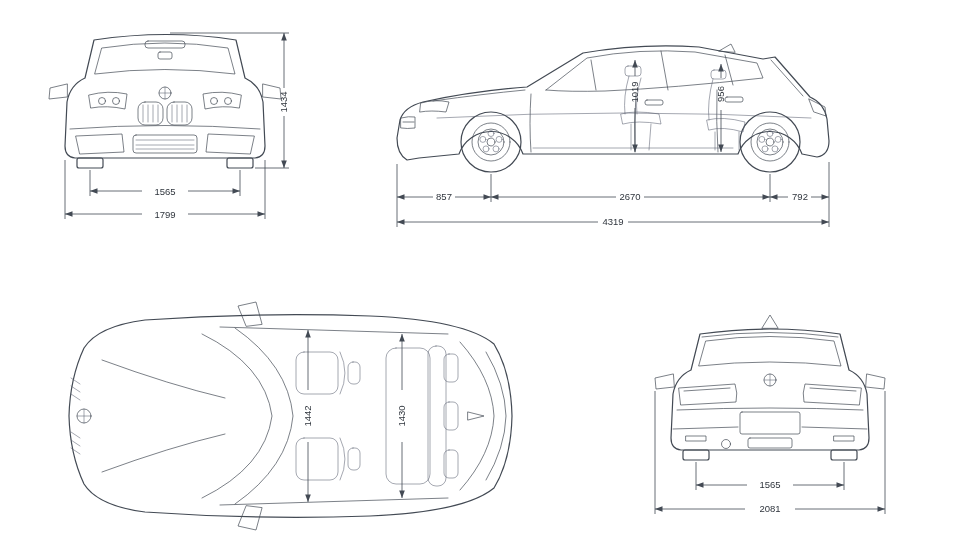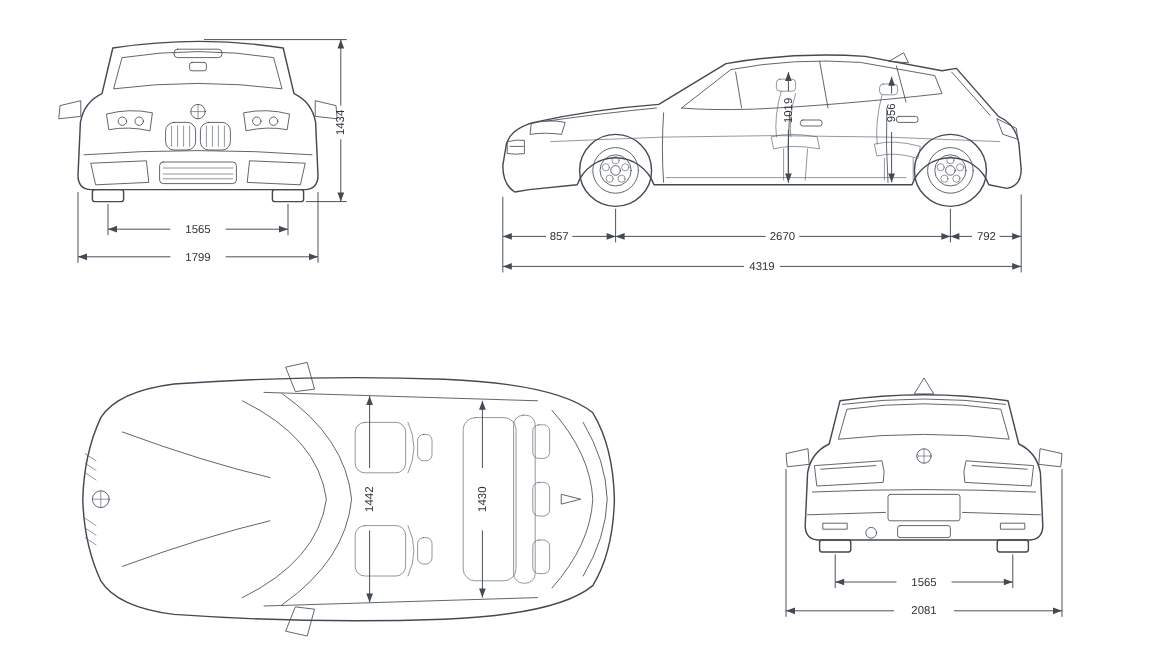--- a/index.html
+++ b/index.html
@@ -66,21 +66,21 @@
       </g>
       <g>
         <path class="dim" d="M35,154 L35,213 M235,154 L235,213 M35,208 L112,208 M158,208 L235,208"></path>
         <polygon class="arr" points="35,208 42.5,205.2 42.5,210.8"></polygon>
         <polygon class="arr" points="235,208 227.5,205.2 227.5,210.8"></polygon>
         <text class="lbl" text-anchor="middle" x="135" y="211.5">1799</text>
       </g>
     </svg>
   </div>
 
-  <div class="view" style="left:395px;top:2px;">
+  <div class="view" style="left:373px;top:2px;">
     <svg width="555" height="240" viewBox="0 0 555 240">
       <g>
         <path class="s1" d="M34,158 Q24,152 24,136 L27,118 Q31,105 50,100 Q100,89 154,85 L210,51 Q268,41 326,45 L390,57 L402,55 L437,95 Q451,101 454,117 L456,139 Q456,153 444,155 L429,152 A34,34 0 0 0 365,152 L150,152 A34,34 0 0 0 86,152 L46,156 Z"></path>
         <path class="s2" d="M60,99 Q110,92 152,88"></path>
         <path class="s2" d="M173,88 L214,56 Q266,46 322,50 L384,61 L390,76 Q300,86 232,89 Q196,90 173,88 Z"></path>
         <path class="s2" d="M218,58 L223,88 M288,49 L295,88 M352,53 L360,83"></path>
         <path class="s2" d="M263,92 Q261,120 262,150 M344,88 Q343,120 345,150 M158,92 Q156,122 158,150"></path>
         <rect class="s2" x="272" y="98" width="18" height="5" rx="2"></rect>
         <rect class="s2" x="352" y="95" width="18" height="5" rx="2"></rect>
         <path class="s2" d="M48,101 Q62,97 76,100 L73,110 Q58,108 47,110 Z"></path>

